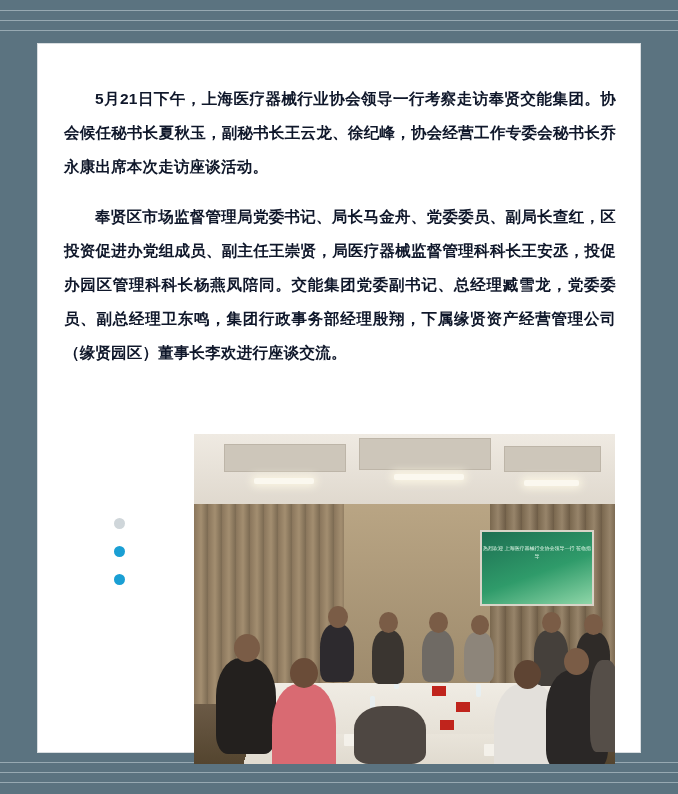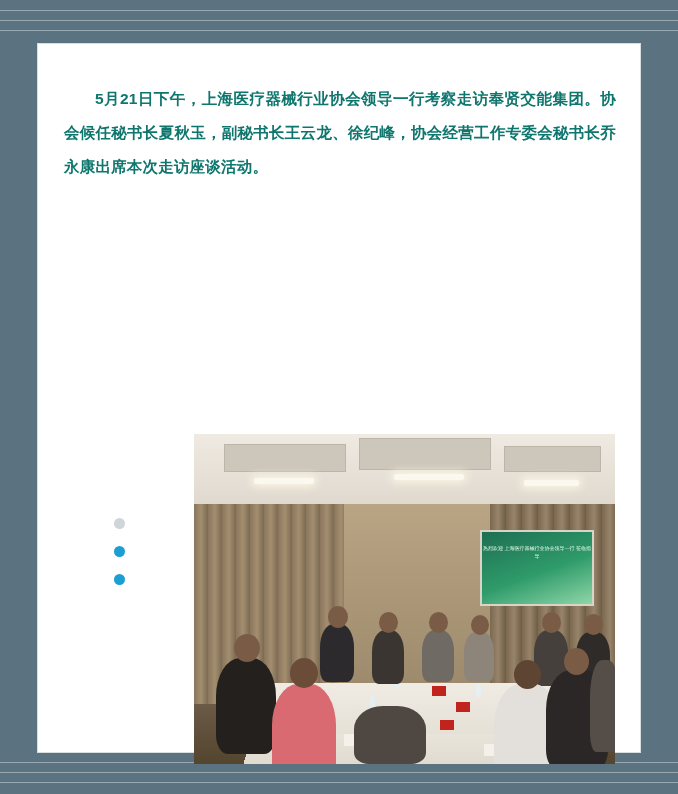--- a/index.html
+++ b/index.html
@@ -49,21 +49,21 @@
     position: absolute;
     left: 26px;
     top: 38px;
     width: 552px;
   }
   p.para {
     margin: 0 0 16px 0;
     font-family: "Liberation Sans", sans-serif;
     font-size: 15.5px;
     line-height: 34px;
-    color: #0f766e;
+    color: #0f172a;
     font-weight: bold;
     text-align: justify;
     text-indent: 2em;
     letter-spacing: 0.2px;
   }
   .figure {
     position: absolute;
     left: 156px;
     top: 390px;
     width: 421px;
@@ -167,20 +167,21 @@
   <div class="stripe-line" style="top:30px;"></div>
 
   <div class="stripe-line" style="top:762px;"></div>
   <div class="stripe-line" style="top:772px;"></div>
   <div class="stripe-line" style="top:782px;"></div>
 
   <div class="sheet">
 
     <div class="content">
       <p class="para">5月21日下午，上海医疗器械行业协会领导一行考察走访奉贤交能集团。协会候任秘书长夏秋玉，副秘书长王云龙、徐纪峰，协会经营工作专委会秘书长乔永康出席本次走访座谈活动。</p>
+      <p class="para">奉贤区市场监督管理局党委书记、局长马金舟、党委委员、副局长查红，区投资促进办党组成员、副主任王崇贤，局医疗器械监督管理科科长王安丞，投促办园区管理科科长杨燕凤陪同。交能集团党委副书记、总经理臧雪龙，党委委员、副总经理卫东鸣，集团行政事务部经理殷翔，下属缘贤资产经营管理公司（缘贤园区）董事长李欢进行座谈交流。</p>
     </div>
 
     <div class="bullets">
       <div class="bullet b1"></div>
       <div class="bullet b2"></div>
       <div class="bullet b3"></div>
     </div>
 
     <div class="figure">
       <div class="photo">

